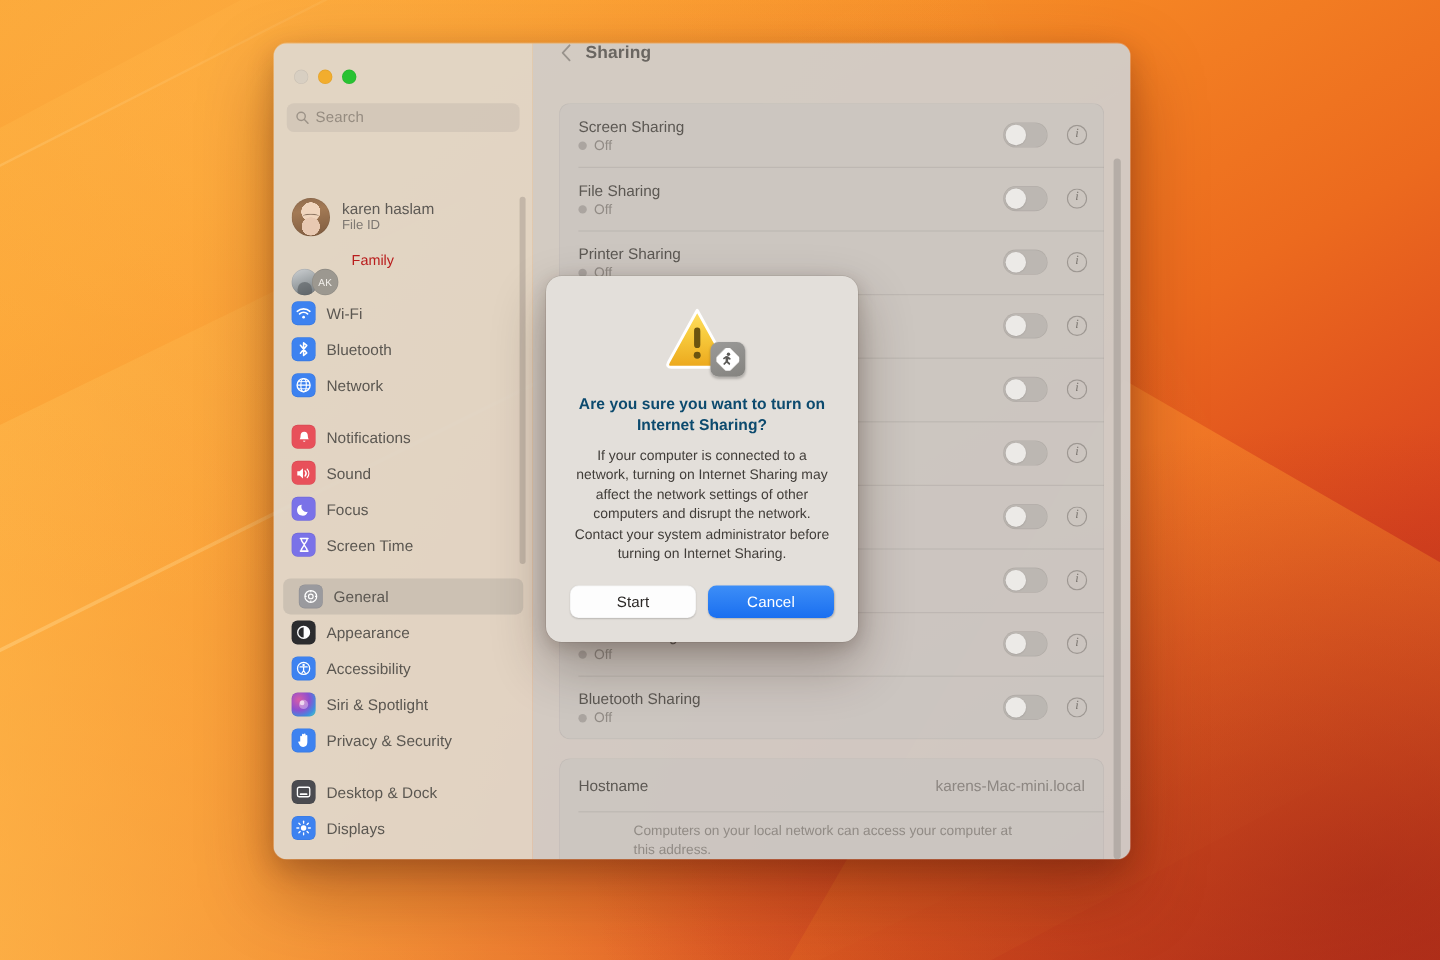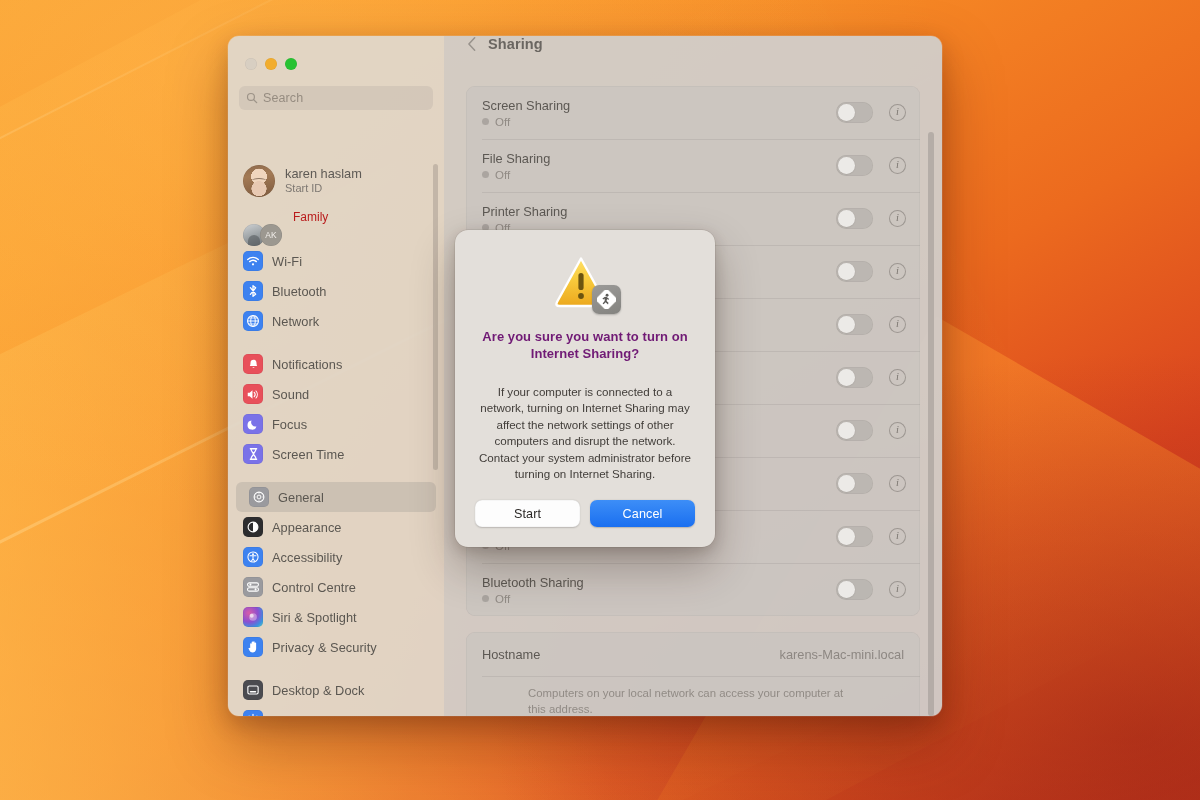--- a/index.html
+++ b/index.html
@@ -392,23 +392,23 @@
     right: -2px; bottom: 0px;
     width: 29px; height: 29px;
     border-radius: 7px;
     background: linear-gradient(160deg, #9b9a98 0%, #84837f 100%);
     box-shadow: 0 1px 2px rgba(0,0,0,0.22);
     display: flex; align-items: center; justify-content: center;
   }
   .alert-title {
     font-size: 13px;
     font-weight: bold;
-    color: #701a75;
+    color: #0c4a6e;
     line-height: 1.33;
-    margin-bottom: 21px;
+    margin-bottom: 9px;
     letter-spacing: 0.05px;
   }
   .alert-body {
     font-size: 11.6px;
     color: #413d39;
     line-height: 1.43;
     margin-bottom: 17px;
     padding: 0 2px;
   }
   .alert-buttons {
@@ -462,21 +462,21 @@
         </svg>
         <span class="search-text">Search</span>
       </div>
 
       <div class="sb-scroll">
 
         <div class="sb-profile">
           <div class="avatar-photo"></div>
           <div class="profile-text">
             <span class="profile-name">karen haslam</span>
-            <span class="profile-sub">Start ID</span>
+            <span class="profile-sub">File ID</span>
           </div>
         </div>
 
         <div class="sb-family">
           <div class="fam-stack">
             <div class="fam-av fam-av1"></div>
             <div class="fam-av fam-av2">AK</div>
           </div>
           <span class="fam-label">Family</span>
         </div>
@@ -590,31 +590,20 @@
           <span class="sb-icon" style="background:#3d82f0">
             <svg width="14" height="14" viewBox="0 0 16 16">
               <circle cx="8" cy="8" r="5.8" fill="none" stroke="#fff" stroke-width="1.2"></circle>
               <circle cx="8" cy="4.8" r="1.15" fill="#fff"></circle>
               <path d="M4.6 6.6h6.8M8 6.9v3.1M8 10l-1.7 2.6M8 10l1.7 2.6" fill="none" stroke="#fff" stroke-width="1.2" stroke-linecap="round"></path>
             </svg>
           </span>
           <span class="sb-label">Accessibility</span>
         </div>
 
-        <div class="sb-item">
-          <span class="sb-icon" style="background:#9a9a9e">
-            <svg width="14" height="12" viewBox="0 0 16 14">
-              <rect x="1.6" y="2.2" width="12.8" height="4" rx="2" fill="none" stroke="#fff" stroke-width="1.2"></rect>
-              <circle cx="5" cy="4.2" r="1.2" fill="#fff"></circle>
-              <rect x="1.6" y="7.8" width="12.8" height="4" rx="2" fill="none" stroke="#fff" stroke-width="1.2"></rect>
-              <circle cx="11" cy="9.8" r="1.2" fill="#fff"></circle>
-            </svg>
-          </span>
-          <span class="sb-label">Control Centre</span>
-        </div>
 
         <div class="sb-item">
           <span class="sb-icon" style="background: radial-gradient(circle at 30% 30%, #d85ca8 0%, #8c4fd0 45%, #3d8ee0 75%, #4fd6c0 100%);">
             <svg width="14" height="14" viewBox="0 0 16 16">
               <circle cx="8" cy="8" r="4.4" fill="rgba(255,255,255,0.35)"></circle>
               <circle cx="6.6" cy="6.6" r="2.2" fill="rgba(255,255,255,0.65)"></circle>
             </svg>
           </span>
           <span class="sb-label">Siri &amp; Spotlight</span>
         </div>

